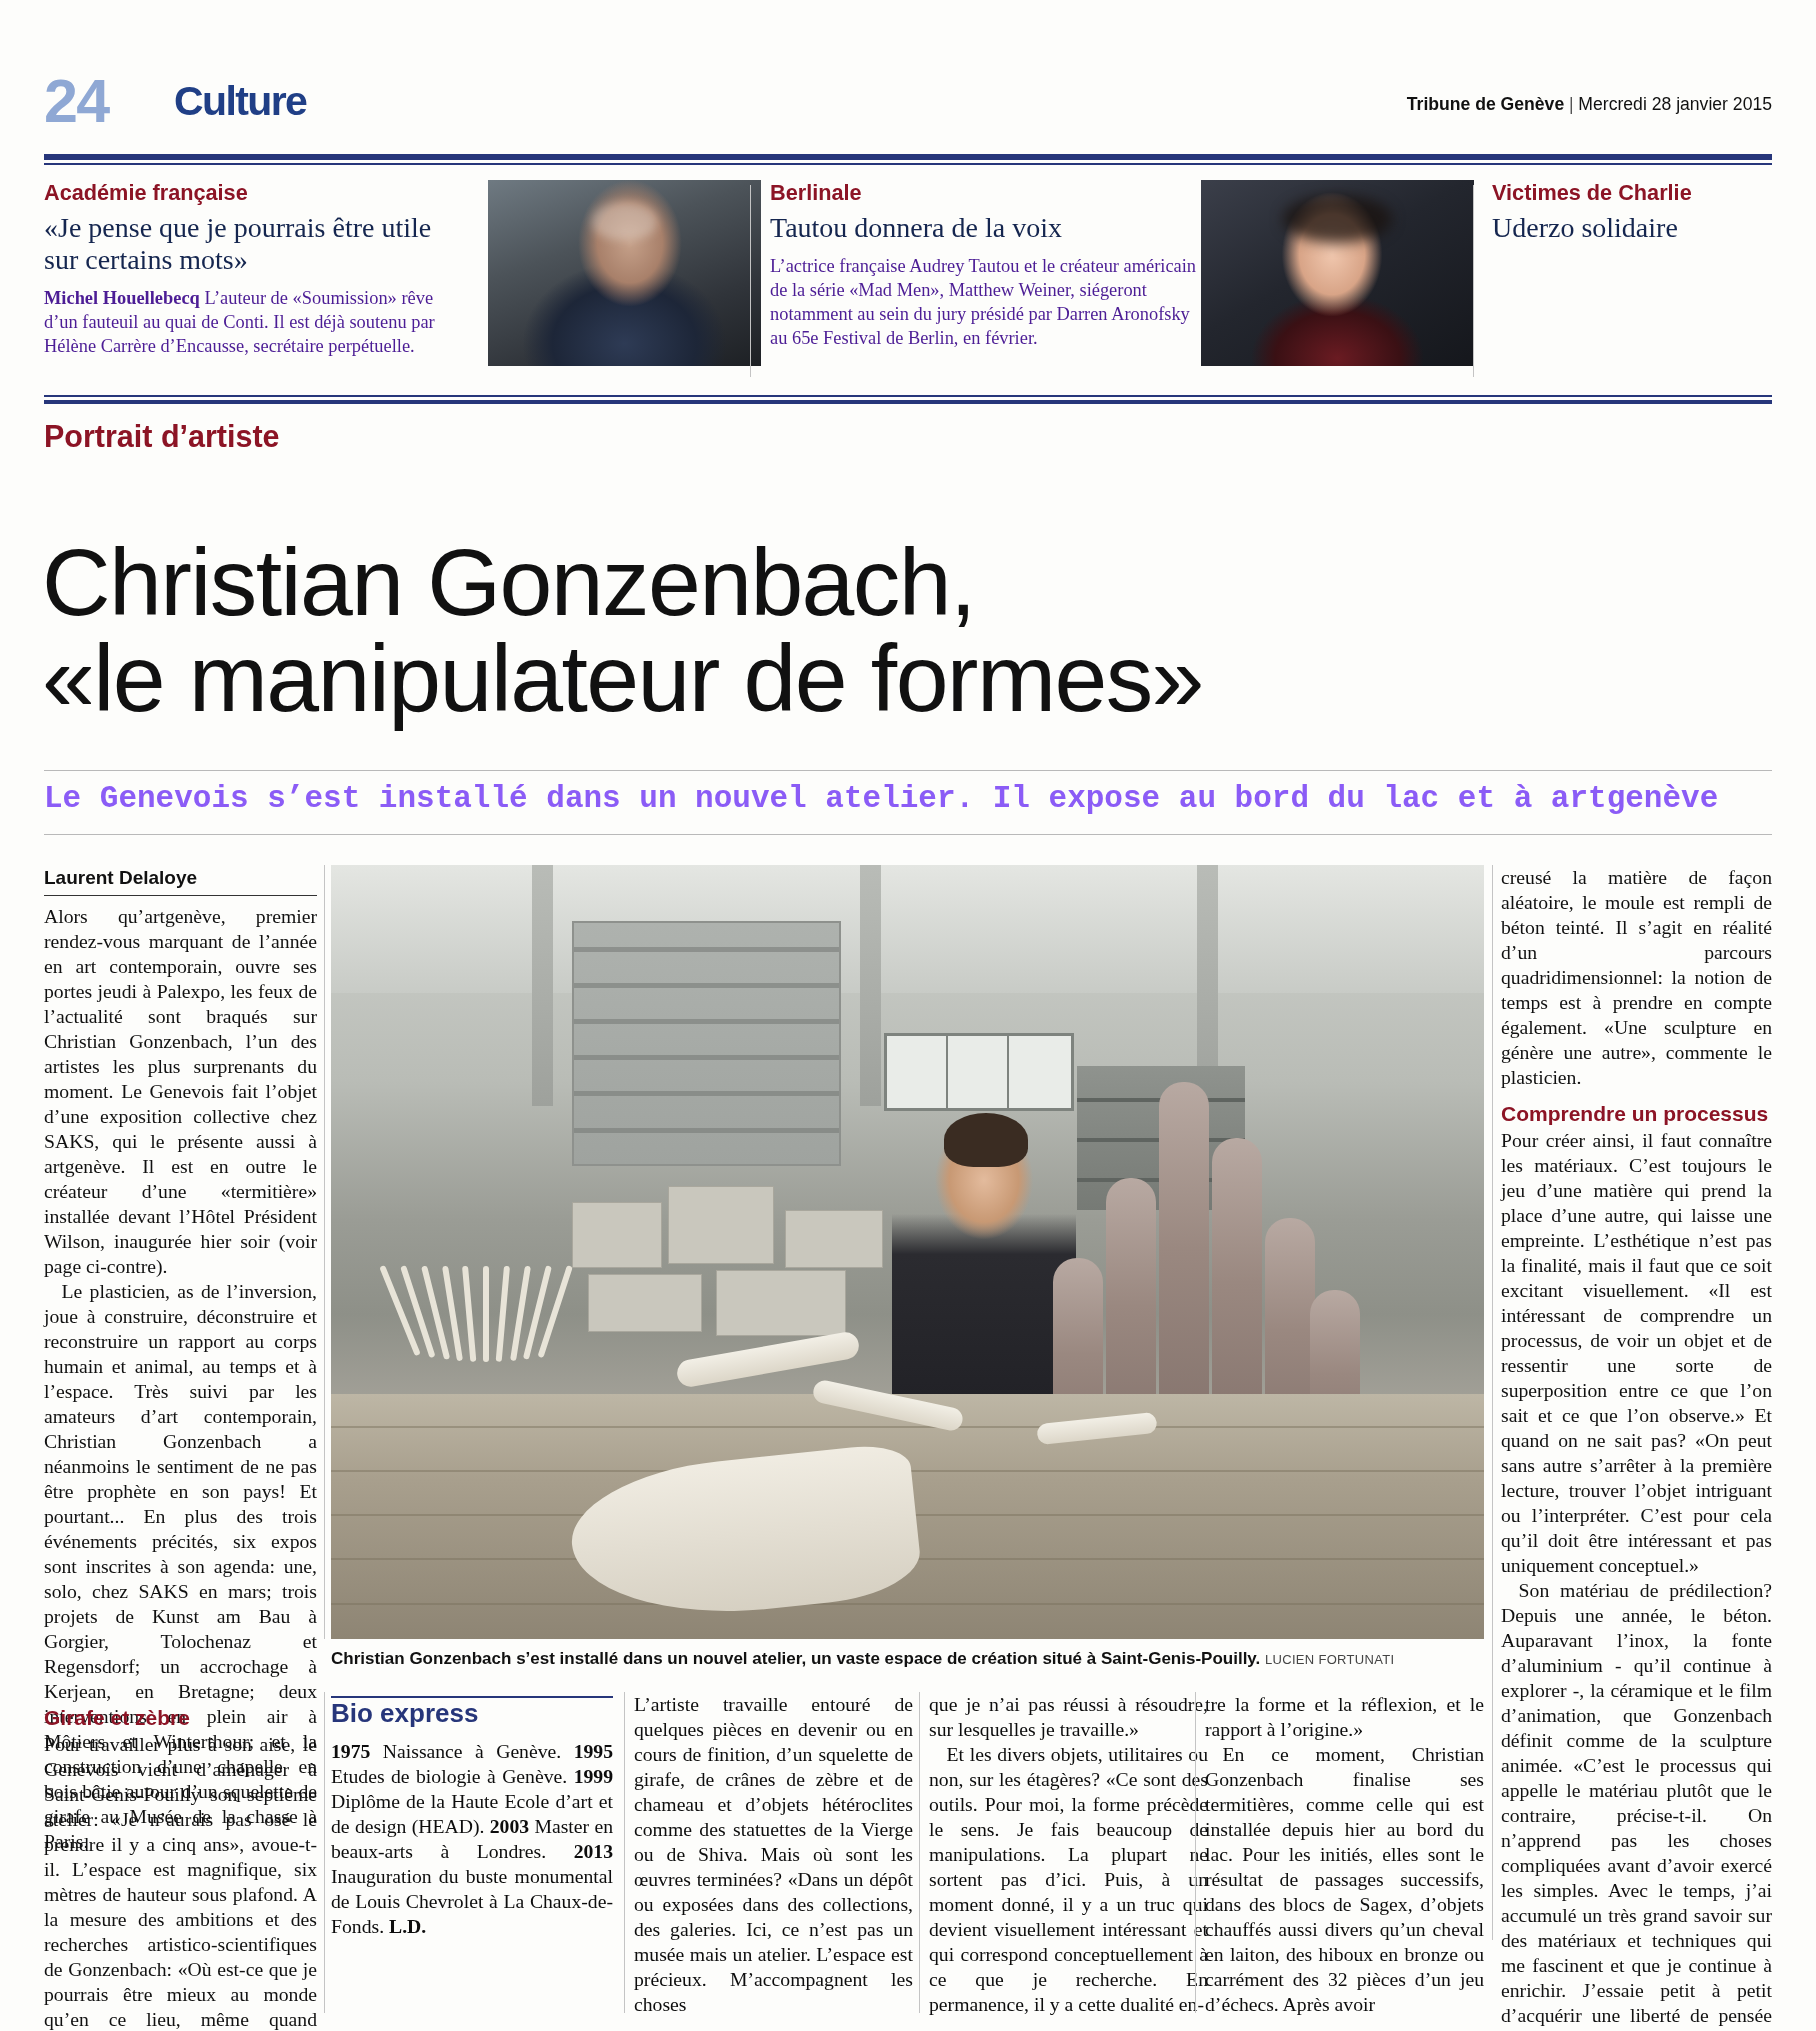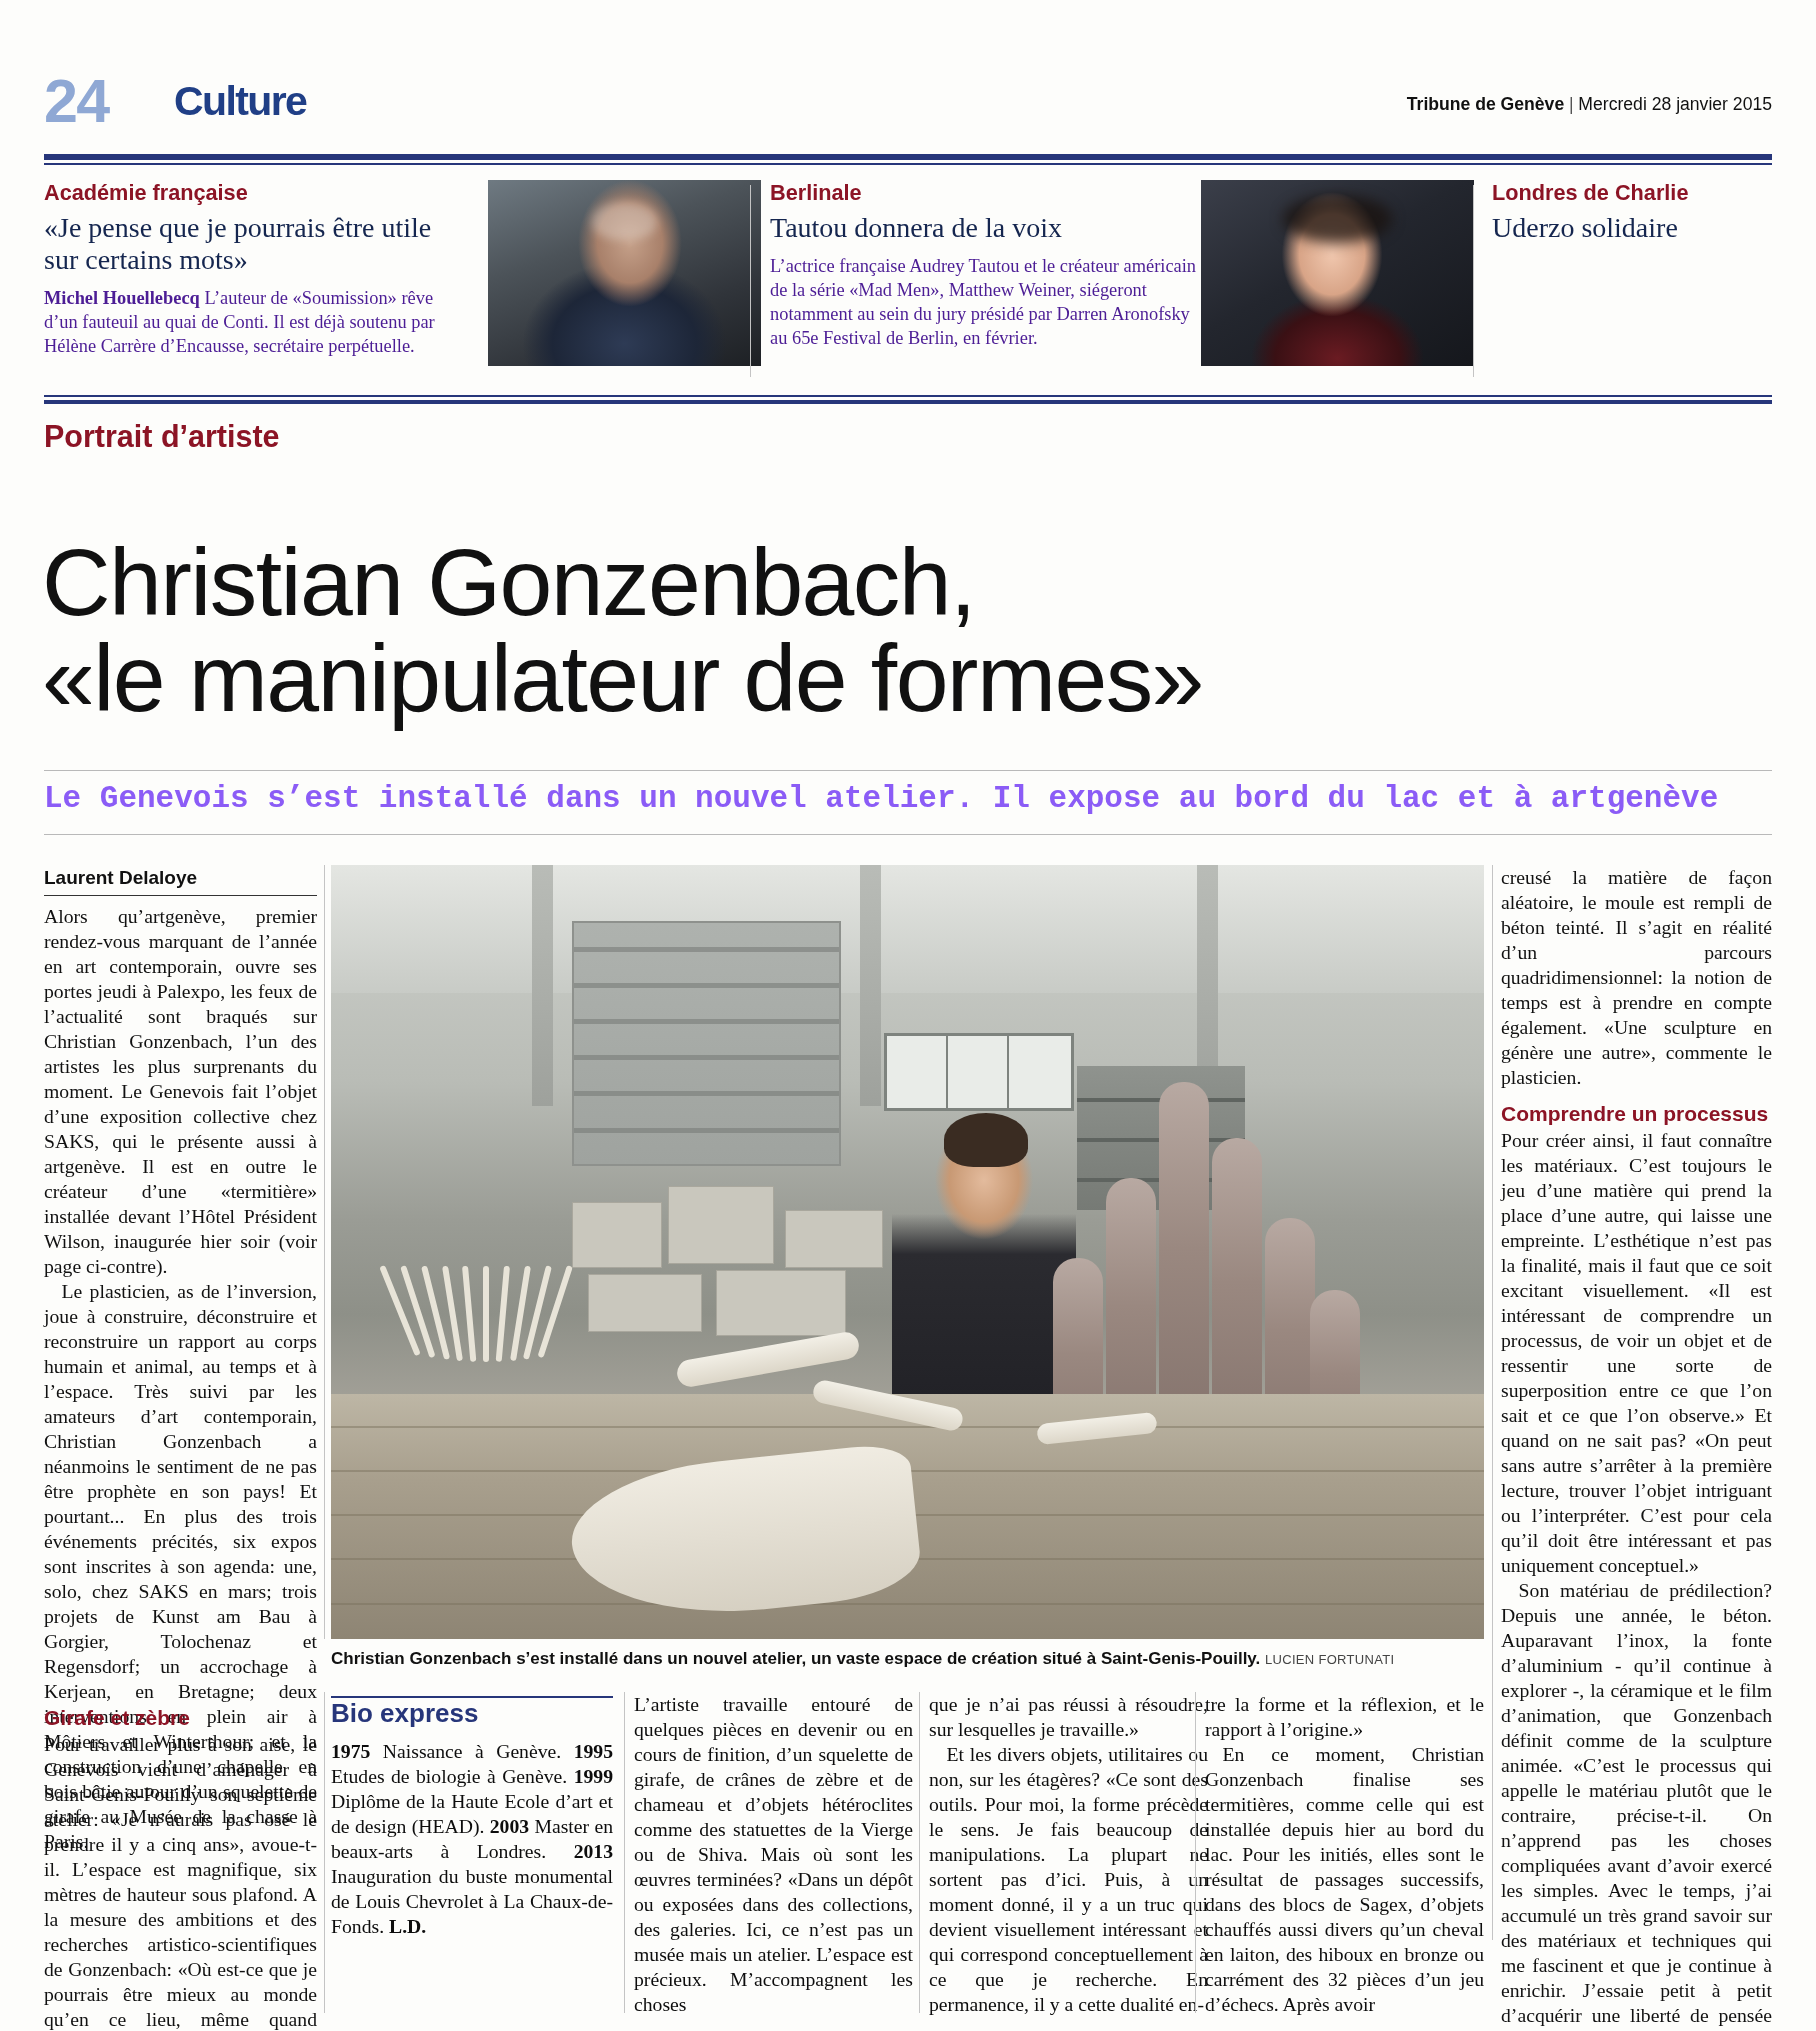--- a/index.html
+++ b/index.html
@@ -449,21 +449,21 @@
       <div class="teaser-head">Tautou donnera de la voix</div>
       <div class="teaser-body">L’actrice française Audrey Tautou et le créateur américain de la série «Mad Men», Matthew Weiner, siégeront notamment au sein du jury présidé par Darren Aronofsky au 65e Festival de Berlin, en février.</div>
     </div>
 
     <div class="t-photo p2">
       <div class="photo-woman"></div>
 
     </div>
 
     <div class="teaser t3">
-      <div class="teaser-kicker">Londres de Charlie</div>
+      <div class="teaser-kicker">Victimes de Charlie</div>
       <div class="teaser-head">Uderzo solidaire</div>
     </div>
 
     <div class="vrule" style="left:706px; top:4.8px; height:192px;"></div>
     <div class="vrule" style="left:1429px; top:4.8px; height:192px;"></div>
   </div>
 
   <div class="rule-thin-bottom"></div>
   <div class="rule-thick-bottom"></div>
 

